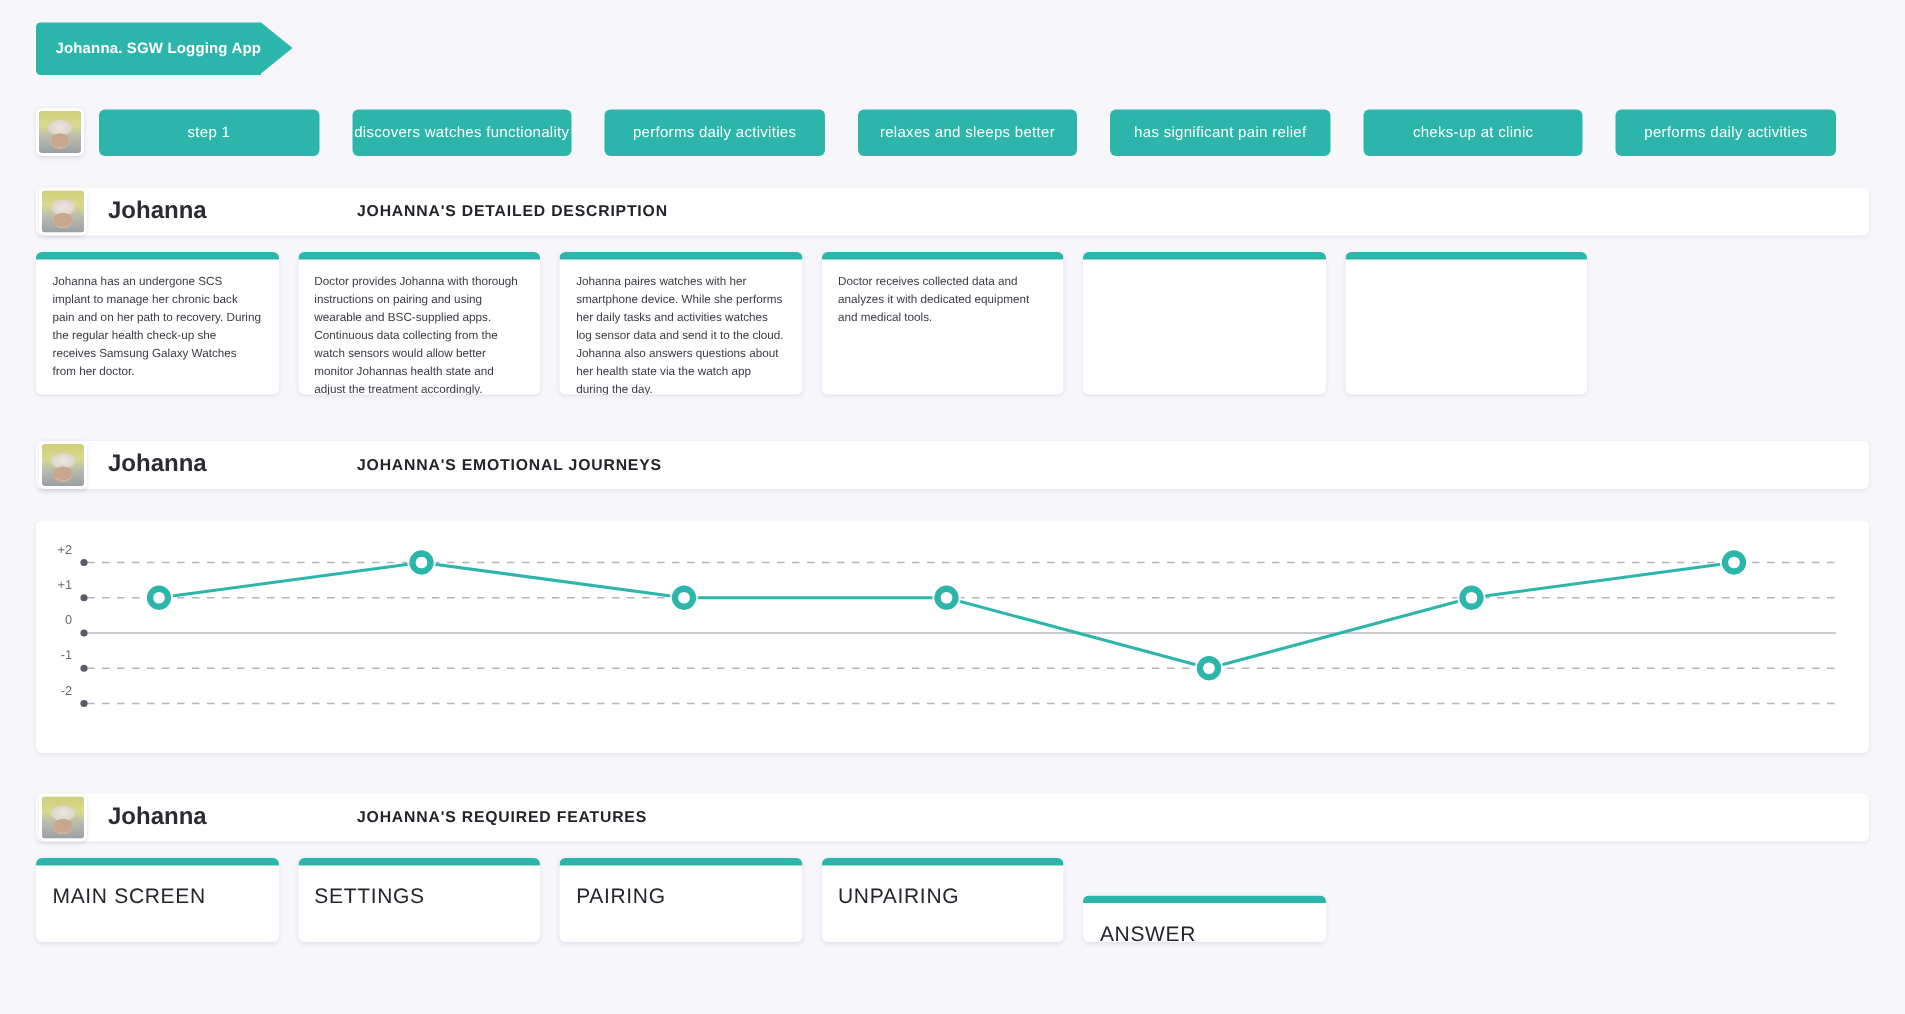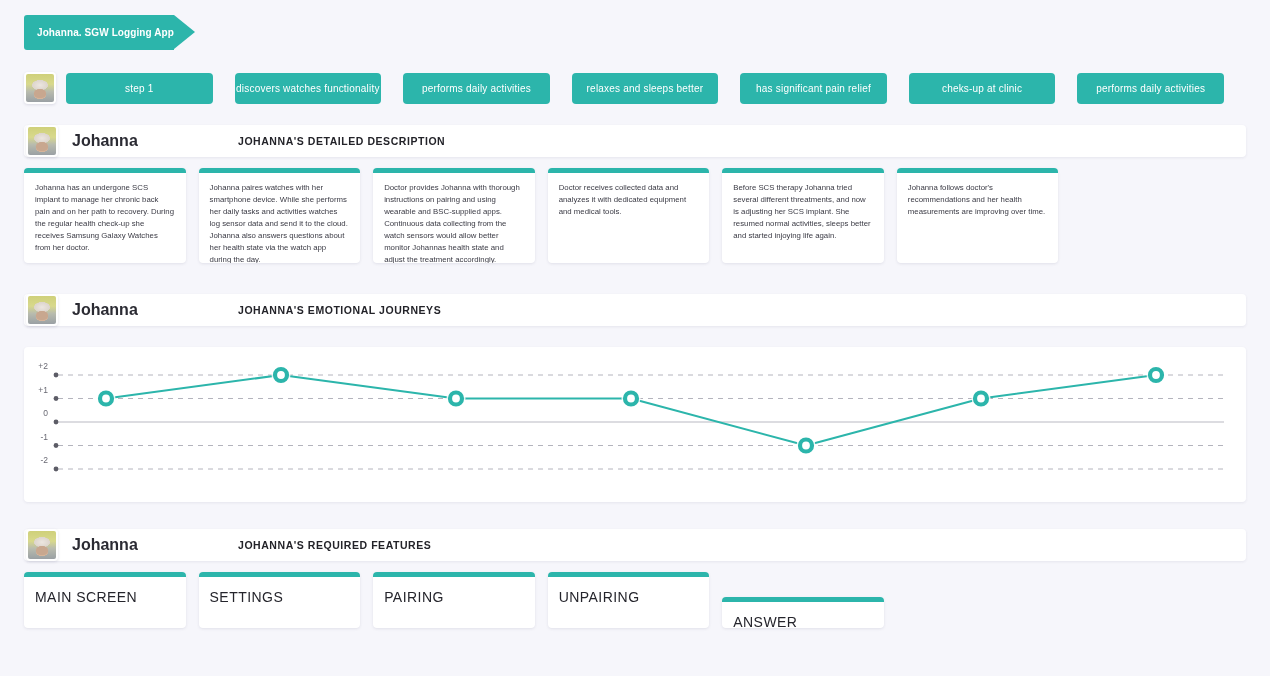--- a/index.html
+++ b/index.html
@@ -170,45 +170,43 @@
   <div class="card-row" id="desc-cards" style="top:168px; height:95px">
       <div class="card-cell" style="width: 14.2857%;">
         <div class="card">
           <div class="cap"></div>
           <div class="body">Johanna has an undergone SCS implant to manage her chronic back pain and on her path to recovery. During the regular health check-up she receives Samsung Galaxy Watches from her doctor.</div>
         </div>
       </div>
       <div class="card-cell" style="width: 14.2857%;">
         <div class="card">
           <div class="cap"></div>
+          <div class="body">Doctor provides Johanna with thorough instructions on pairing and using wearable and BSC-supplied apps. Continuous data collecting from the watch sensors would allow better monitor Johannas health state and adjust the treatment accordingly.</div>
+        </div>
+      </div>
+      <div class="card-cell" style="width: 14.2857%;">
+        <div class="card">
+          <div class="cap"></div>
           <div class="body">Johanna paires watches with her smartphone device. While she performs her daily tasks and activities watches log sensor data and send it to the cloud. Johanna also answers questions about her health state via the watch app during the day.</div>
         </div>
       </div>
       <div class="card-cell" style="width: 14.2857%;">
         <div class="card">
           <div class="cap"></div>
-          <div class="body">Doctor provides Johanna with thorough instructions on pairing and using wearable and BSC-supplied apps. Continuous data collecting from the watch sensors would allow better monitor Johannas health state and adjust the treatment accordingly.</div>
-        </div>
-      </div>
-      <div class="card-cell" style="width: 14.2857%;">
-        <div class="card">
-          <div class="cap"></div>
           <div class="body">Doctor receives collected data and analyzes it with dedicated equipment and medical tools.</div>
         </div>
       </div>
       <div class="card-cell" style="width: 14.2857%;">
         <div class="card">
           <div class="cap"></div>
-          <div class="body">Before SCS therapy Johanna tried several different threatments, and now is adjusting her SCS implant. She resumed normal activities, sleeps better and started injoying life again.</div>
-        </div>
-      </div>
-      <div class="card-cell" style="width: 14.2857%;">
-        <div class="card">
-          <div class="cap"></div>
-          <div class="body">Johanna follows doctor's recommendations and her health measurements are improving over time.</div>
+        </div>
+      </div>
+      <div class="card-cell" style="width: 14.2857%;">
+        <div class="card">
+          <div class="cap"></div>
         </div>
       </div>
     </div>
 
   <div class="section-head" style="top:294px">
     <div class="avatar">
       <div class="photo"></div>
     </div>
     <span class="person">Johanna</span>
     <span class="heading">JOHANNA'S EMOTIONAL JOURNEYS</span>

